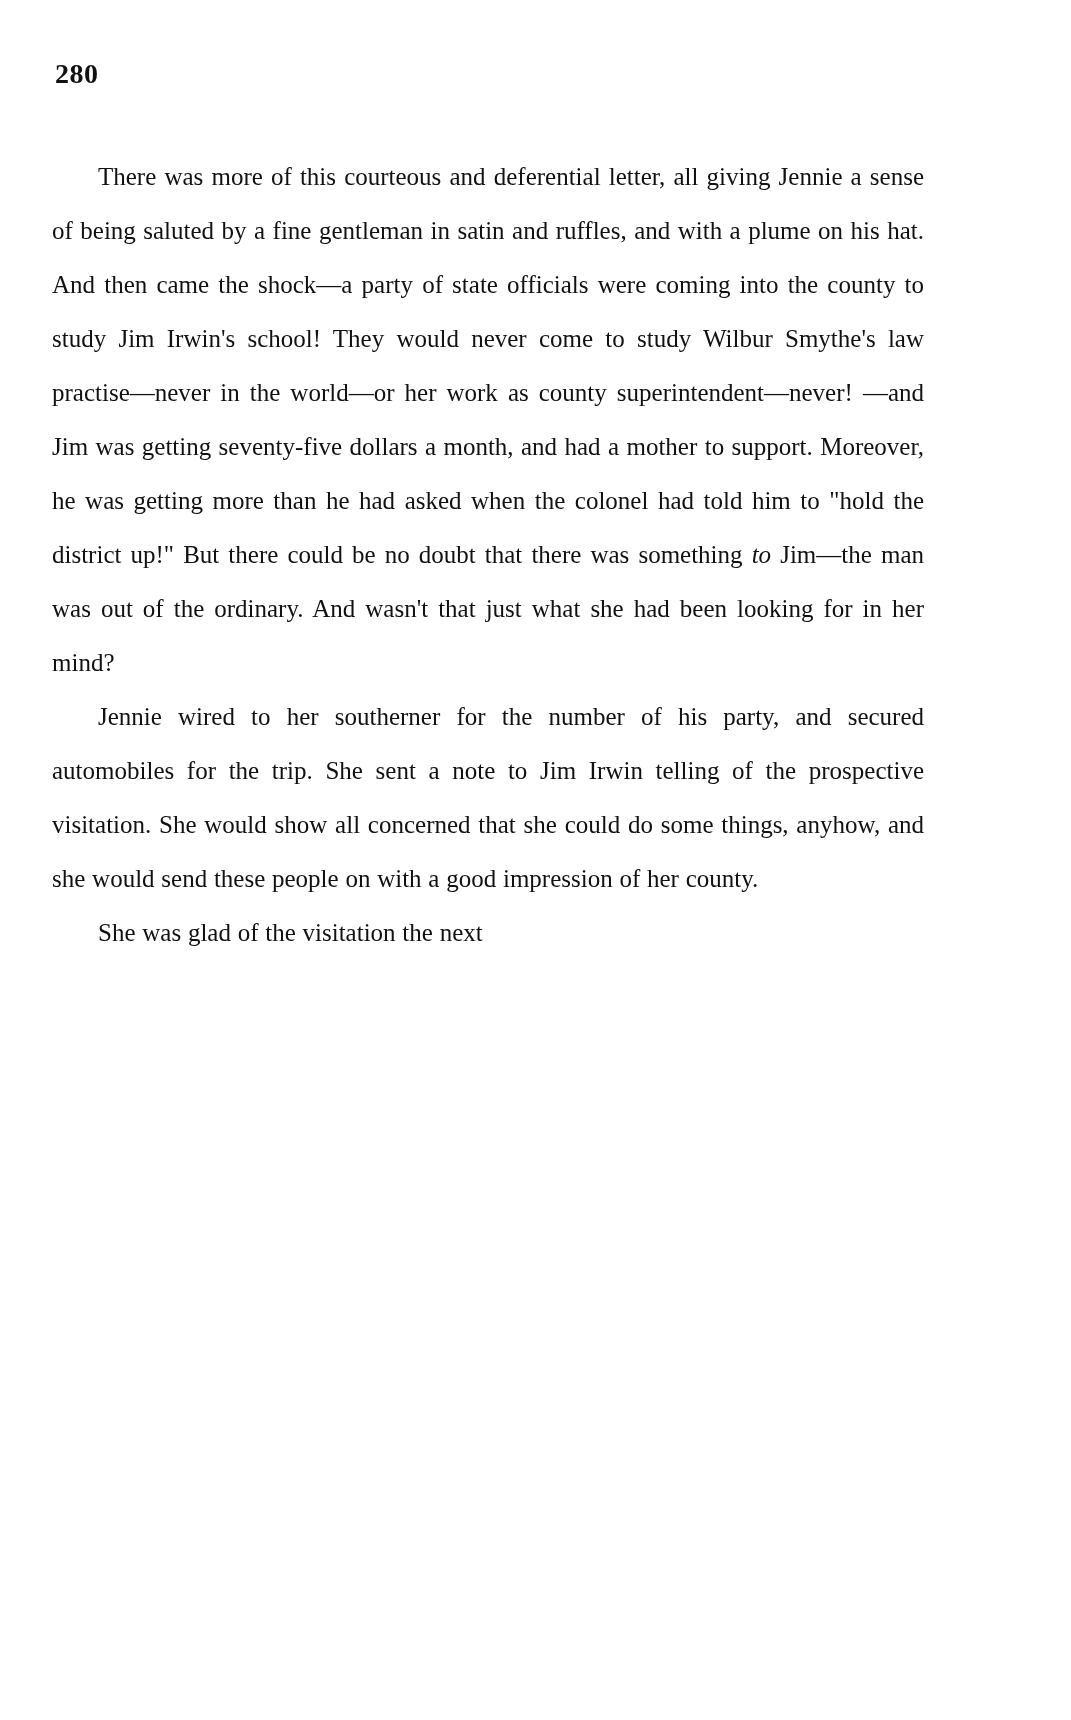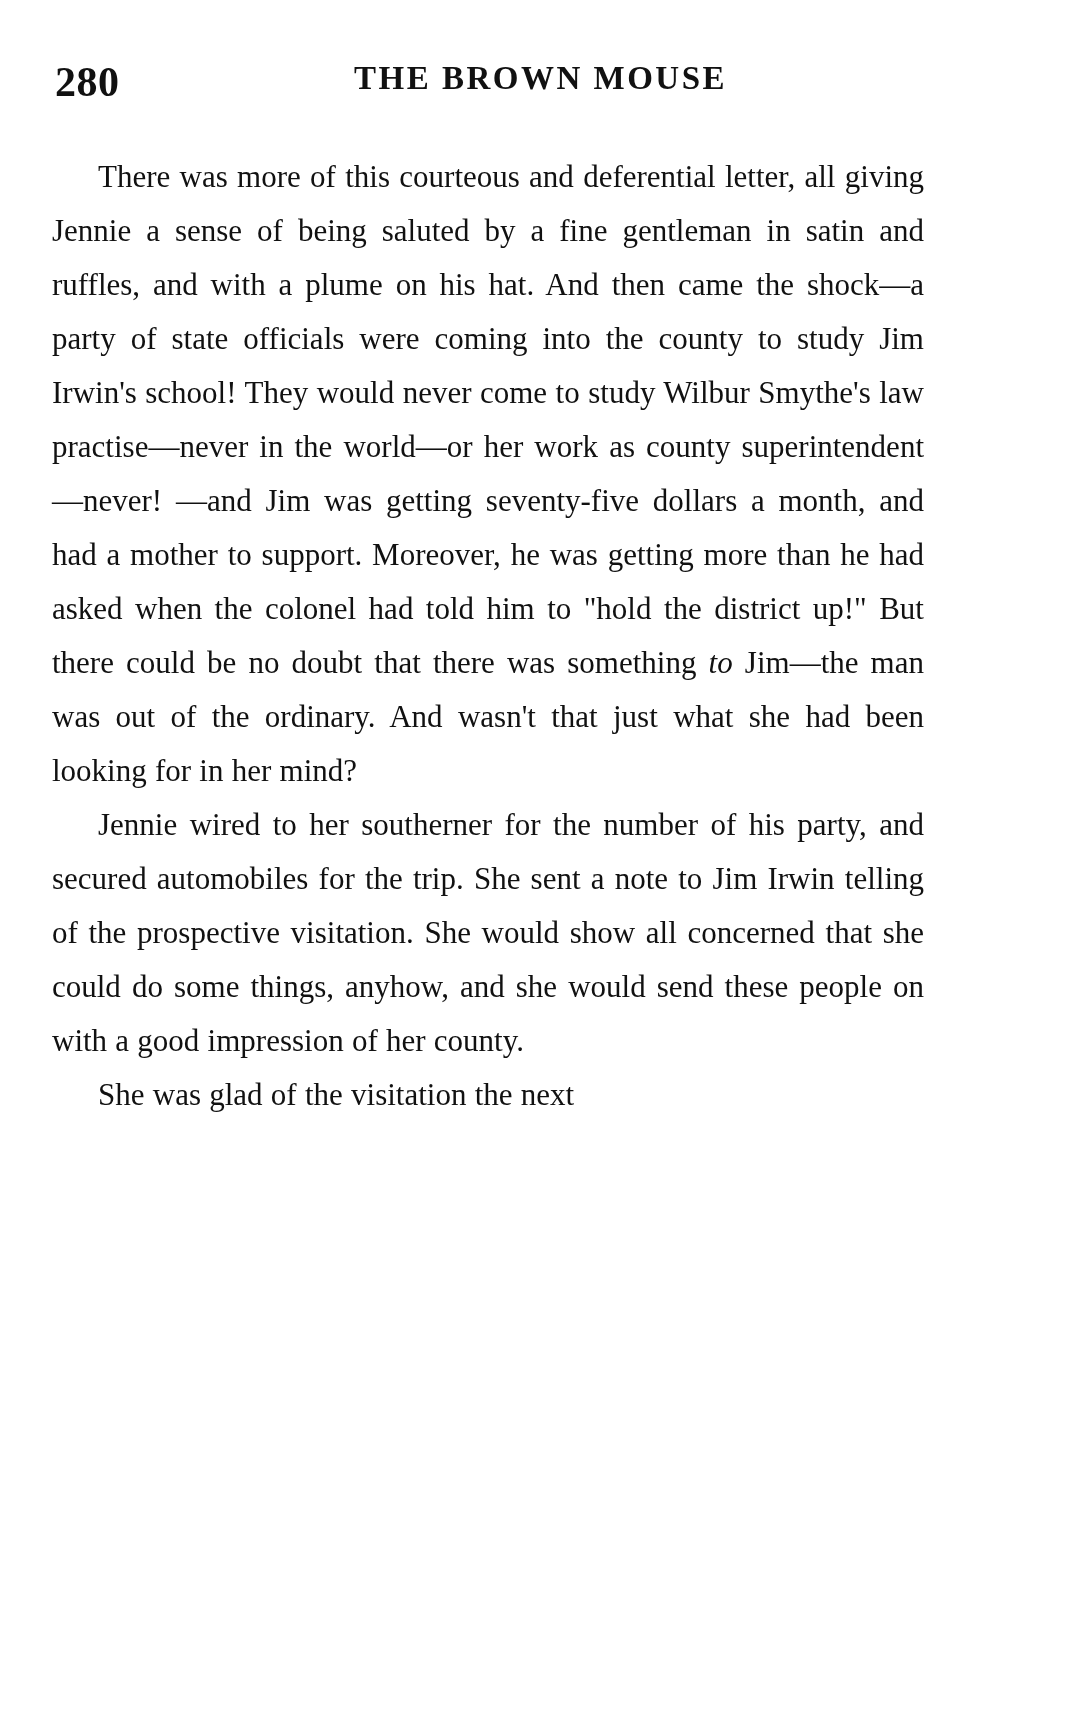--- a/index.html
+++ b/index.html
@@ -20,21 +20,21 @@
     position: absolute;
     top: 58px;
     left: 55px;
     right: 55px;
     height: 50px;
   }
   .folio {
     position: absolute;
     left: 0;
     top: 0;
-    font-size: 42px;
+    font-size: 28px;
     font-weight: bold;
     letter-spacing: 0.5px;
     text-align: center;
   }
   .running-title {
     position: absolute;
     left: 0;
     right: 0;
     top: 2px;
     text-align: center;
@@ -44,42 +44,41 @@
     padding-left: 10px;
   }
   .body-text {
     position: absolute;
     top: 150px;
     left: 52px;
     width: 872px;
   }
   p.para {
     margin: 0;
-    font-size: 31px;
+    font-size: 25px;
     line-height: 54px;
     text-align: justify;
     text-justify: inter-word;
     text-indent: 46px;
     word-spacing: 0.5px;
   }
   p.para.last {
     text-align: left;
   }
   em {
     font-style: italic;
   }
 </style>
 </head>
 <body>
 
 <div class="page">
 
   <div class="header">
     <span class="folio">280</span>
-    <span class="running-title">THE BROWN MOUSE</span>
   </div>
 
   <div class="body-text">
     <p class="para"><span>There was more of this courteous and deferential letter, all giving Jennie a sense of being saluted by a fine gentleman in satin and ruffles, and with a plume on his hat.  And then came the shock—a party of state officials were coming into the county to study Jim Irwin's school! They would never come to study Wilbur Smythe's law practise—never in the world—or her work as county superintendent—never! —and Jim was getting seventy-five dollars a month, and had a mother to support.  Moreover, he was getting more than he had asked when the colonel had told him to "hold the district up!"  But there could be no doubt that there was something </span><em>to</em><span> Jim—the man was out of the ordinary.  And wasn't that just what she had been looking for in her mind?</span></p>
     <p class="para">Jennie wired to her southerner for the number of his party, and secured automobiles for the trip.  She sent a note to Jim Irwin telling of the prospective visitation.  She would show all concerned that she could do some things, anyhow, and she would send these people on with a good impression of her county.</p>
     <p class="para last">She was glad of the visitation the next</p>
   </div>
 
 </div>
 

